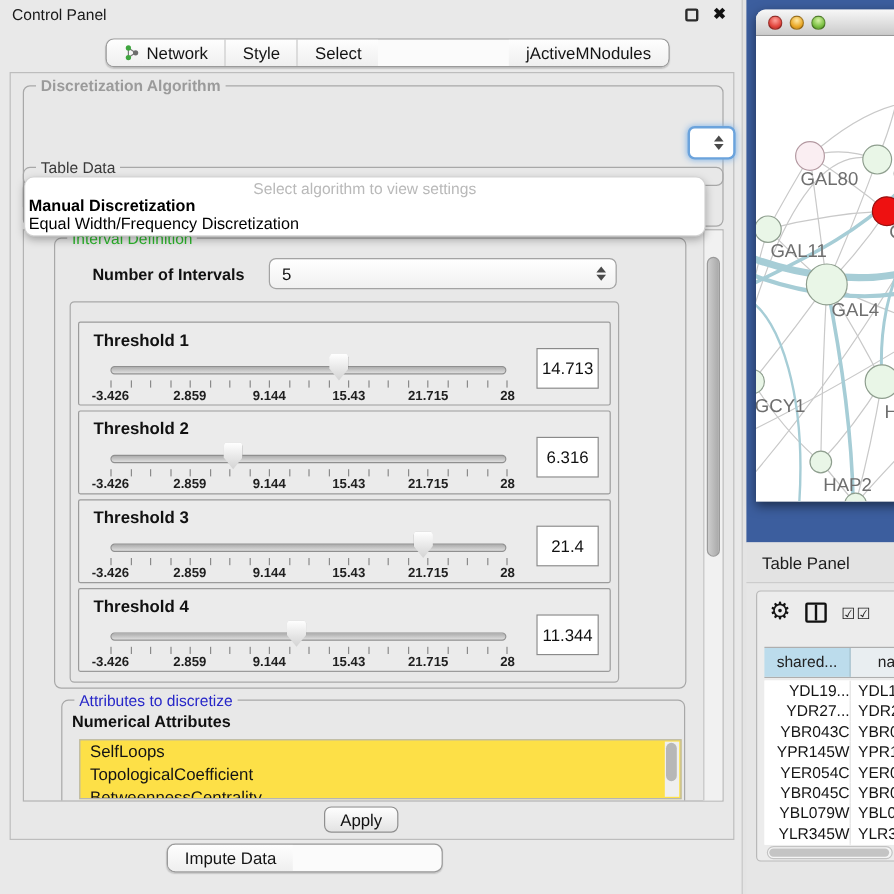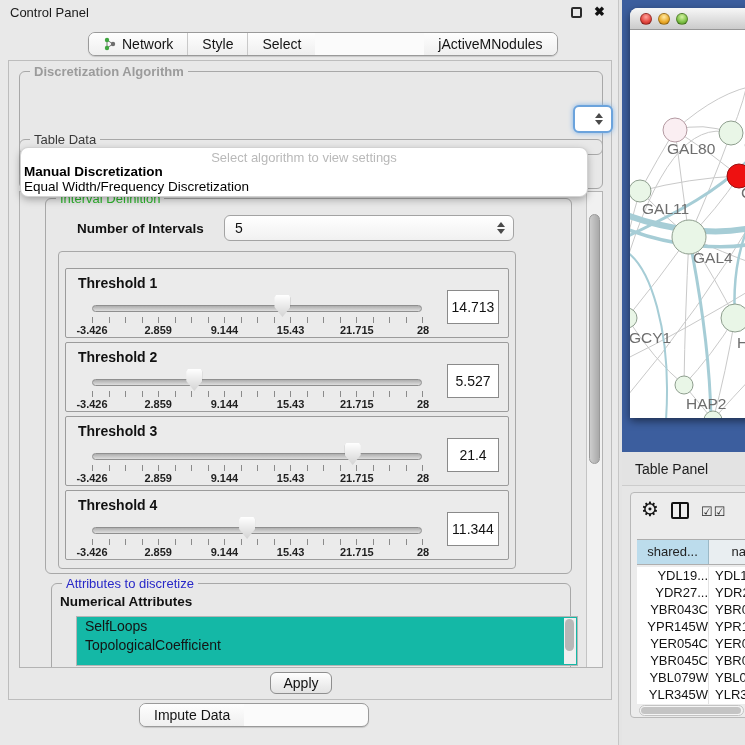--- a/index.html
+++ b/index.html
@@ -76,21 +76,21 @@
     clip-path:polygon(10% 0,90% 0,100% 12%,100% 55%,50% 100%,0 55%,0 12%);
     filter:drop-shadow(0 0 1px #6f6f6f); }
   .tick-strip { position:absolute; left:26px; top:48px; width:331px; height:6px; display:flex; justify-content:space-between; }
   .tick-strip span { width:1px; height:6px; background:#8a8a8a; }
   .tick-labels { position:absolute; left:26px; top:55px; width:331px; height:12px; }
   .tick-labels span { position:absolute; transform:translateX(-50%); font-size:11px; font-weight:bold; color:#1f1f1f; white-space:nowrap; }
   .th-value { position:absolute; left:381px; top:21px; width:52px; height:34px; background:#fff; border:1px solid #8a8a8a; font-size:14px; text-align:center; line-height:32px; }
 
   .attr-group { left:31px; top:391px; width:520px; height:92px; }
   .attr-list-label { position:absolute; left:8px; top:10px; font-size:13.5px; font-weight:bold; }
-  .attr-list { position:absolute; left:24px; top:32px; width:502px; height:50px; background:#14b8a6; border:1px solid #b5b5b5; overflow:hidden; }
+  .attr-list { position:absolute; left:14px; top:32px; width:502px; height:50px; background:#fde047; border:1px solid #b5b5b5; overflow:hidden; }
   .attr-item { height:19px; line-height:19px; padding-left:8px; font-size:14px; color:#141414; }
   .list-scroll { position:absolute; right:1px; top:1px; width:12px; bottom:1px; background:#efefef; }
   .list-scroll .thumb { position:absolute; left:1px; top:1px; width:9px; height:32px; border-radius:5px; background:#b7b7b7; }
 
   .apply-btn { position:absolute; left:261px; top:611px; width:62px; height:22px; border:1px solid #8f8f8f; border-radius:6px; background:linear-gradient(#fefefe,#e3e3e3); font-size:14px; text-align:center; line-height:20px; }
 
   
   .rs { position:absolute; left:622px; top:0; width:123px; height:745px; background:#e6e6e6; }
   .net-frame { position:absolute; left:0; top:0; right:0; height:452px; background:#3c5e9e; }
   .net-window { position:absolute; left:8px; top:8px; right:-14px; height:410px; background:#fff; border-radius:8px 8px 0 0; overflow:hidden; box-shadow:0 3px 9px rgba(0,0,0,.5); }
@@ -270,21 +270,21 @@
                 <span></span>
               </div>
             <div class="tick-labels">
                 <span style="left: 0%;">-3.426</span>
                 <span style="left: 20%;">2.859</span>
                 <span style="left: 40%;">9.144</span>
                 <span style="left: 60%;">15.43</span>
                 <span style="left: 80%;">21.715</span>
                 <span style="left: 100%;">28</span>
               </div>
-            <div class="th-value">5.527</div>
+            <div class="th-value">6.316</div>
           </div>
 
           <div class="th-panel" style="top:164px">
             <span class="th-name">Threshold 3</span>
             <div class="slider-track"></div>
             <div class="slider-zone">
                 <div class="slider-handle" style="left: 78.9983%;"></div>
               </div>
             <div class="tick-strip">
                 <span></span>
@@ -362,20 +362,21 @@
         </div>
       </div>
 
       <div class="group attr-group">
         <span class="gtitle blue">Attributes to discretize</span>
         <span class="attr-list-label">Numerical Attributes</span>
         <div class="attr-list" id="attr-list">
 
         <div class="attr-item">SelfLoops</div>
             <div class="attr-item">TopologicalCoefficient</div>
+            <div class="attr-item">BetweennessCentrality</div>
             <div class="list-scroll">
               <div class="thumb"></div>
             </div>
           </div>
       </div>
 
       <div class="vscroll">
           <div class="thumb"></div>
         </div>
     </div>

